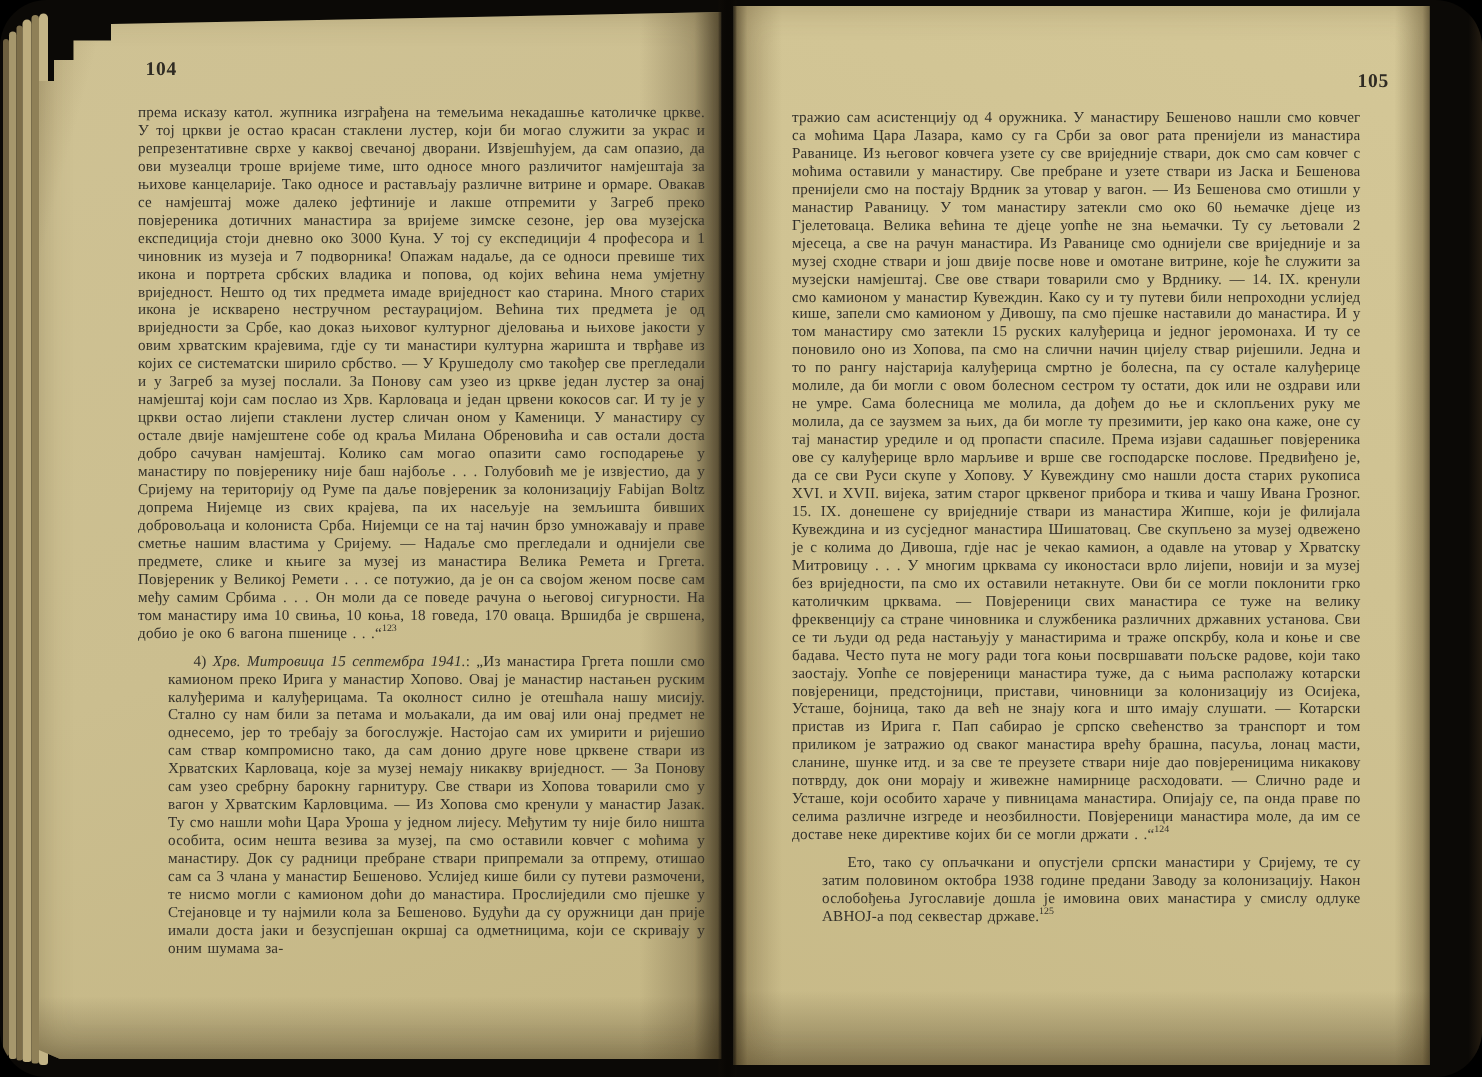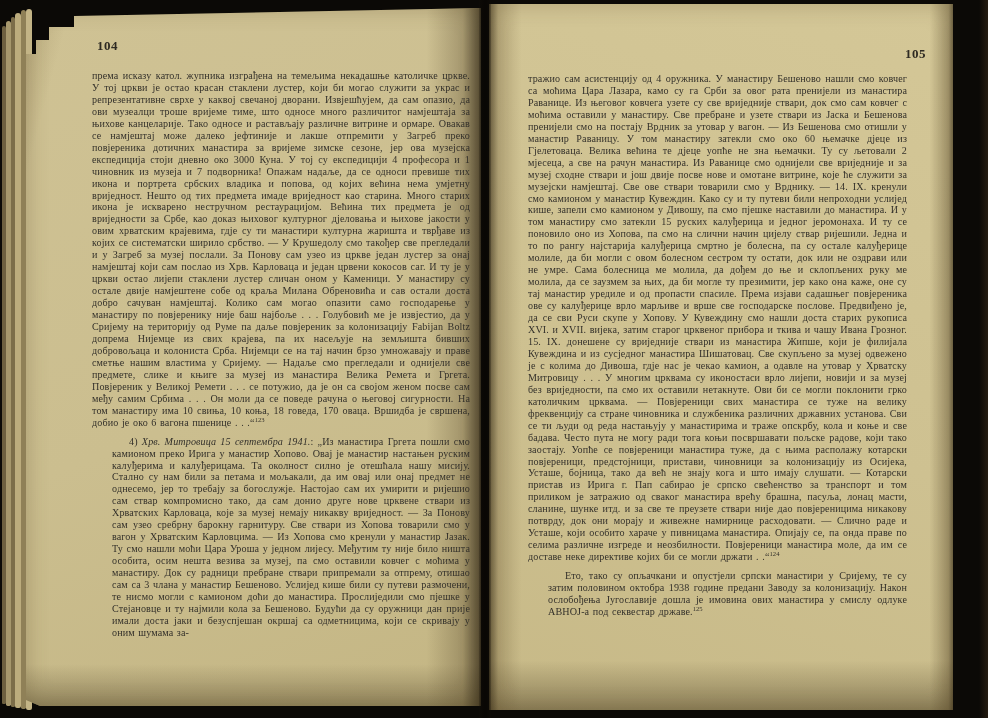--- a/index.html
+++ b/index.html
@@ -3,20 +3,21 @@
 <meta charset="utf-8">
 <style>
   html, body { margin: 0; padding: 0; background: #000; }
   .scan {
     position: relative;
     width: 988px;
     height: 718px;
     background: #0b0906;
     overflow: hidden;
     font-family: "Liberation Serif", "DejaVu Serif", serif;
+    border-radius: 31px;
   }
   
   .edge-stack { position: absolute; left: 0; top: 0; width: 34px; height: 718px; }
   .strip { position: absolute; border-radius: 3px 3px 2px 2px; }
   .s1 { left: 2px;  top: 26px; bottom: 14px; width: 4px;  background: #6d5f3f; }
   .s2 { left: 6px;  top: 21px; bottom: 12px; width: 5px;  background: #a6976c; }
   .s3 { left: 11px; top: 17px; bottom: 11px; width: 4px;  background: #7c6d49; }
   .s4 { left: 15px; top: 13px; bottom: 10px; width: 6px;  background: #bcac7d; }
   .s5 { left: 21px; top: 10px; bottom: 9px;  width: 5px;  background: #8f8057; }
   .s6 { left: 26px; top: 9px;  bottom: 8px;  width: 6px;  background: #c3b486; }

